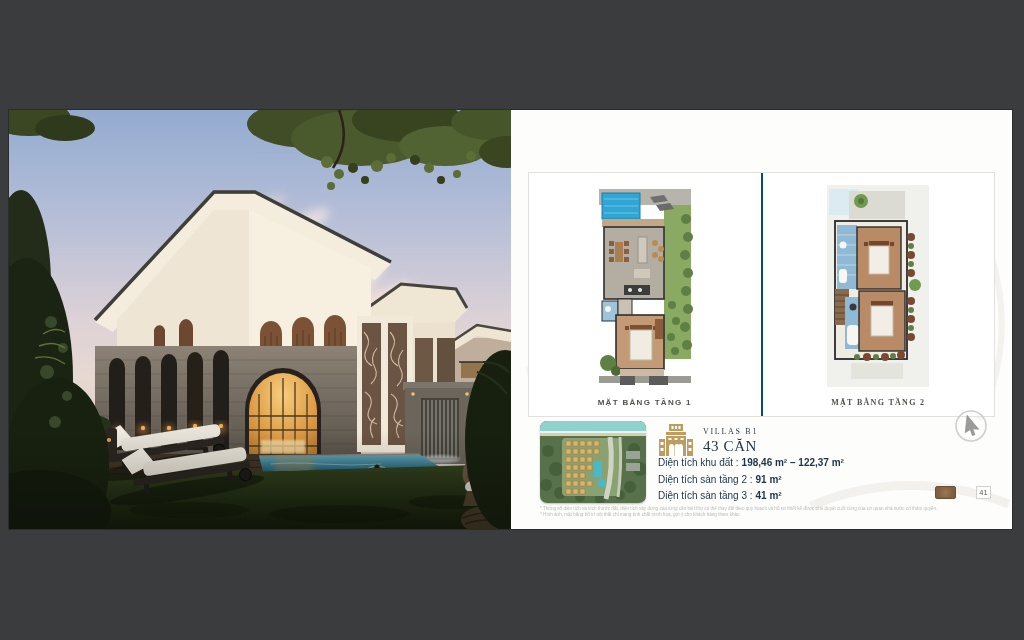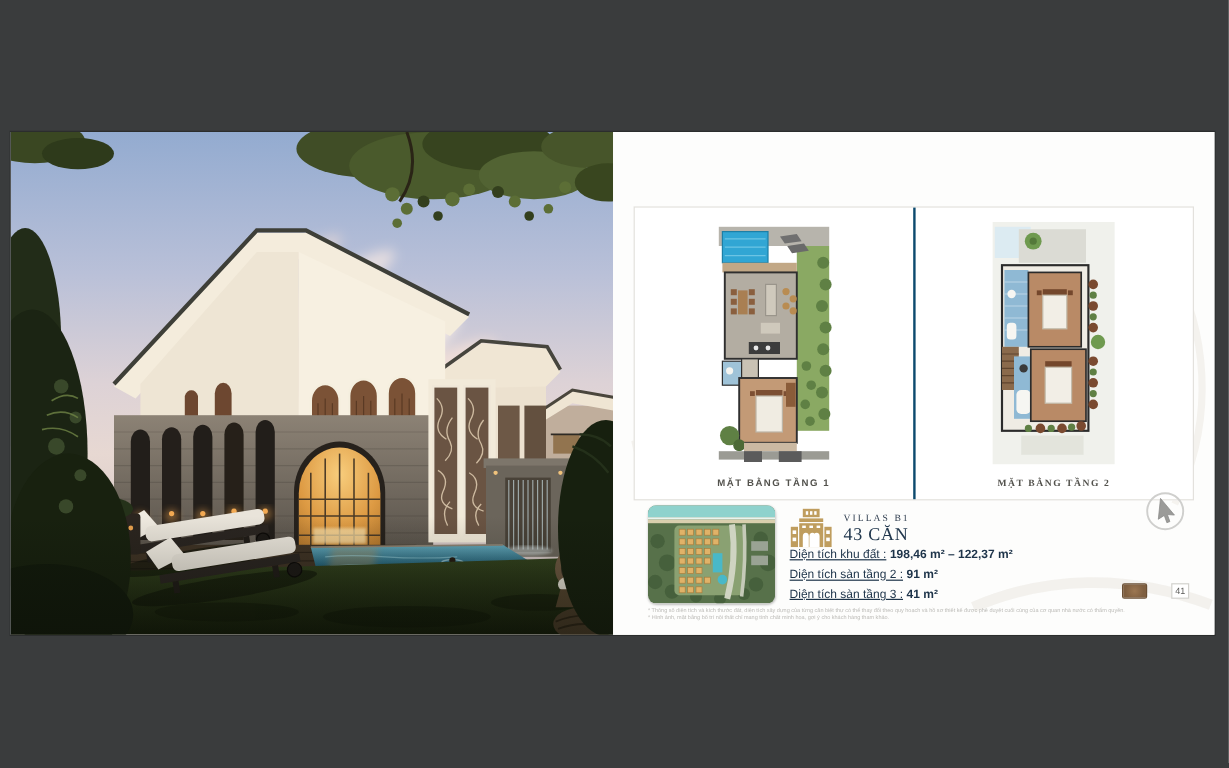--- a/index.html
+++ b/index.html
@@ -22,21 +22,21 @@
     font-size:8px;font-weight:bold;letter-spacing:1.3px;color:#53524d;}
 
   .thumb{position:absolute;left:29px;top:311px;width:106px;height:82px;border-radius:7px;overflow:hidden;box-shadow:0 1px 2px rgba(0,0,0,.25);}
   .villa-head{position:absolute;left:147px;top:313px;display:flex;align-items:center;}
   .villa-icon{width:36px;height:33px;flex:none;margin-right:9px;}
   .series{font-family:"Liberation Serif",serif;font-size:8px;letter-spacing:1.7px;color:#2e3c4e;margin-top:3px;}
   .units{font-family:"Liberation Serif",serif;font-size:15px;font-weight:normal;letter-spacing:.6px;color:#21374d;margin-top:2px;}
 
   .specs{position:absolute;left:147px;top:347px;}
   .spec-row{font-size:10px;color:#1d3349;margin-bottom:5.5px;white-space:nowrap;}
-  .spec-label{font-weight:normal;text-decoration:underline;}
+  .spec-label{font-weight:normal;}
   .spec-value{font-weight:bold;margin-left:3px;}
 
   .disclaimers{position:absolute;left:29px;top:396px;width:460px;}
   .disclaimer-line{font-size:4.6px;line-height:6.2px;color:#bdbcb8;white-space:nowrap;overflow:hidden;}
 
   .page-badge{position:absolute;left:424px;top:376px;display:flex;align-items:center;gap:20px;}
   .badge-thumb{width:21px;height:13px;border-radius:2px;background:radial-gradient(circle at 50% 50%, #9c7752 0%, #7f5f40 70%);border:1px solid #6a4f34;box-sizing:border-box;}
   .badge-num{min-width:15px;height:13px;box-sizing:border-box;border:1px solid #d2d1cd;background:#fff;
     display:flex;align-items:center;justify-content:center;font-size:7.5px;color:#5a5a58;padding:0 2px;}
 

